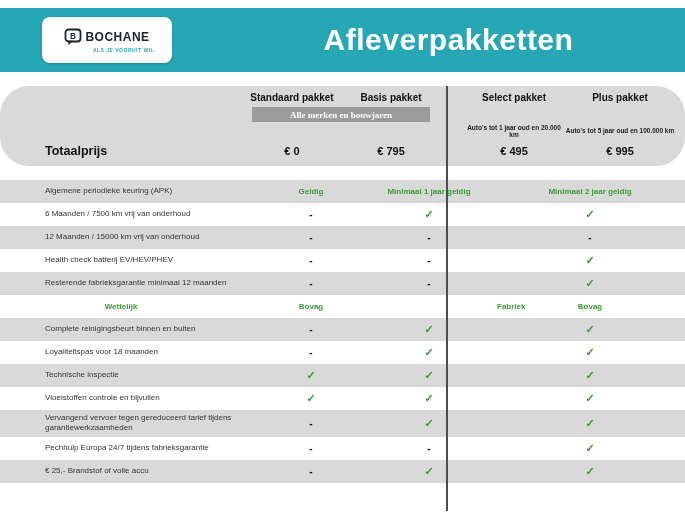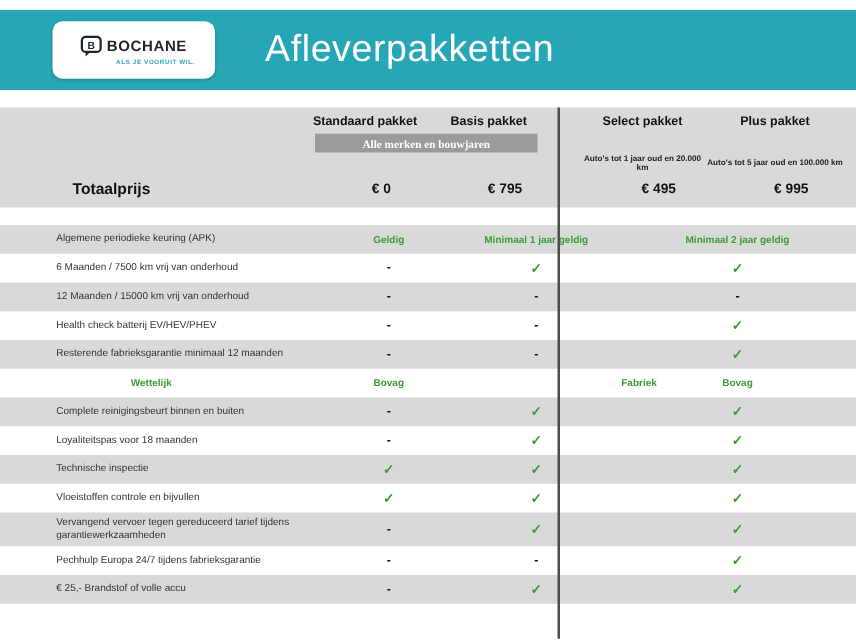--- a/index.html
+++ b/index.html
@@ -13,36 +13,36 @@
 
   
   .topbar{margin-top:8px;height:64px;background:var(--teal);display:flex;align-items:center;}
   .logo-box{margin-left:42px;width:130px;height:46px;background:#ffffff;border-radius:8px;
     display:flex;flex-direction:column;align-items:center;justify-content:center;
     box-shadow:0 1px 3px rgba(0,0,0,.2);flex:0 0 auto;}
   .logo-row{display:flex;align-items:center;gap:3px;}
   .logo-mark{display:flex;align-items:center;}
   .brand{font-size:12px;font-weight:bold;color:#1c2430;letter-spacing:.5px;}
   .tagline{font-size:5px;font-weight:bold;color:var(--teal);letter-spacing:.5px;align-self:flex-end;margin-right:16px;margin-top:1px;}
-  .title{flex:1;text-align:left;color:#ffffff;font-size:30px;font-weight:normal;letter-spacing:.5px;padding-left:40px;}
+  .title{flex:1;text-align:center;color:#ffffff;font-size:30px;font-weight:bold;letter-spacing:.5px;padding-left:40px;}
 
   
   .table-wrap{position:relative;margin-top:14px;}
   .vdivider{position:absolute;left:446px;top:0;bottom:0;width:2px;background:#4d4d4d;}
   .row-grid{display:grid;grid-template-columns:242px 100px 98px 24px 100px 112px;align-items:center;}
 
-  .headband{background:var(--shade);padding:6px 0 8px 0;}
+  .headband{background:var(--shade);padding:6px 0 8px 0;border-radius:29px;}
   .colname{font-size:10px;font-weight:bold;text-align:center;color:#111;}
   .badges-row{margin-top:4px;}
   .badge{background:var(--badge);color:#fff;font-size:9px;font-weight:bold;text-align:center;padding:2.5px 0;font-family:Liberation Serif, serif;}
   .badge.b1{grid-column:2/4;margin:0 10px;}
   .badge.b2{grid-column:5/7;margin-right:14px;}
   .subtitles-row{margin-top:2px;}
   .subtitle{font-size:6.5px;font-weight:bold;text-align:center;color:#222;min-height:8px;}
-  .price-row{margin-top:6px;padding-left:13px;}
+  .price-row{margin-top:6px;}
   .totaal{font-size:12.5px;font-weight:bold;color:#111;padding-left:45px;}
   .price{font-size:11px;font-weight:bold;text-align:center;color:#111;}
 
   .rows-gap{height:14px;}
   .data-row{min-height:23px;gap:19px;}
   .data-row.shade{background:var(--shade);}
   .rlabel{font-size:8px;color:#333;padding:3px 6px 3px 45px;line-height:1.3;}
   .val{text-align:center;}
   .val.check{color:var(--green);font-size:11px;font-weight:bold;}
   .val.dash{color:#111;font-size:10px;font-weight:bold;}

